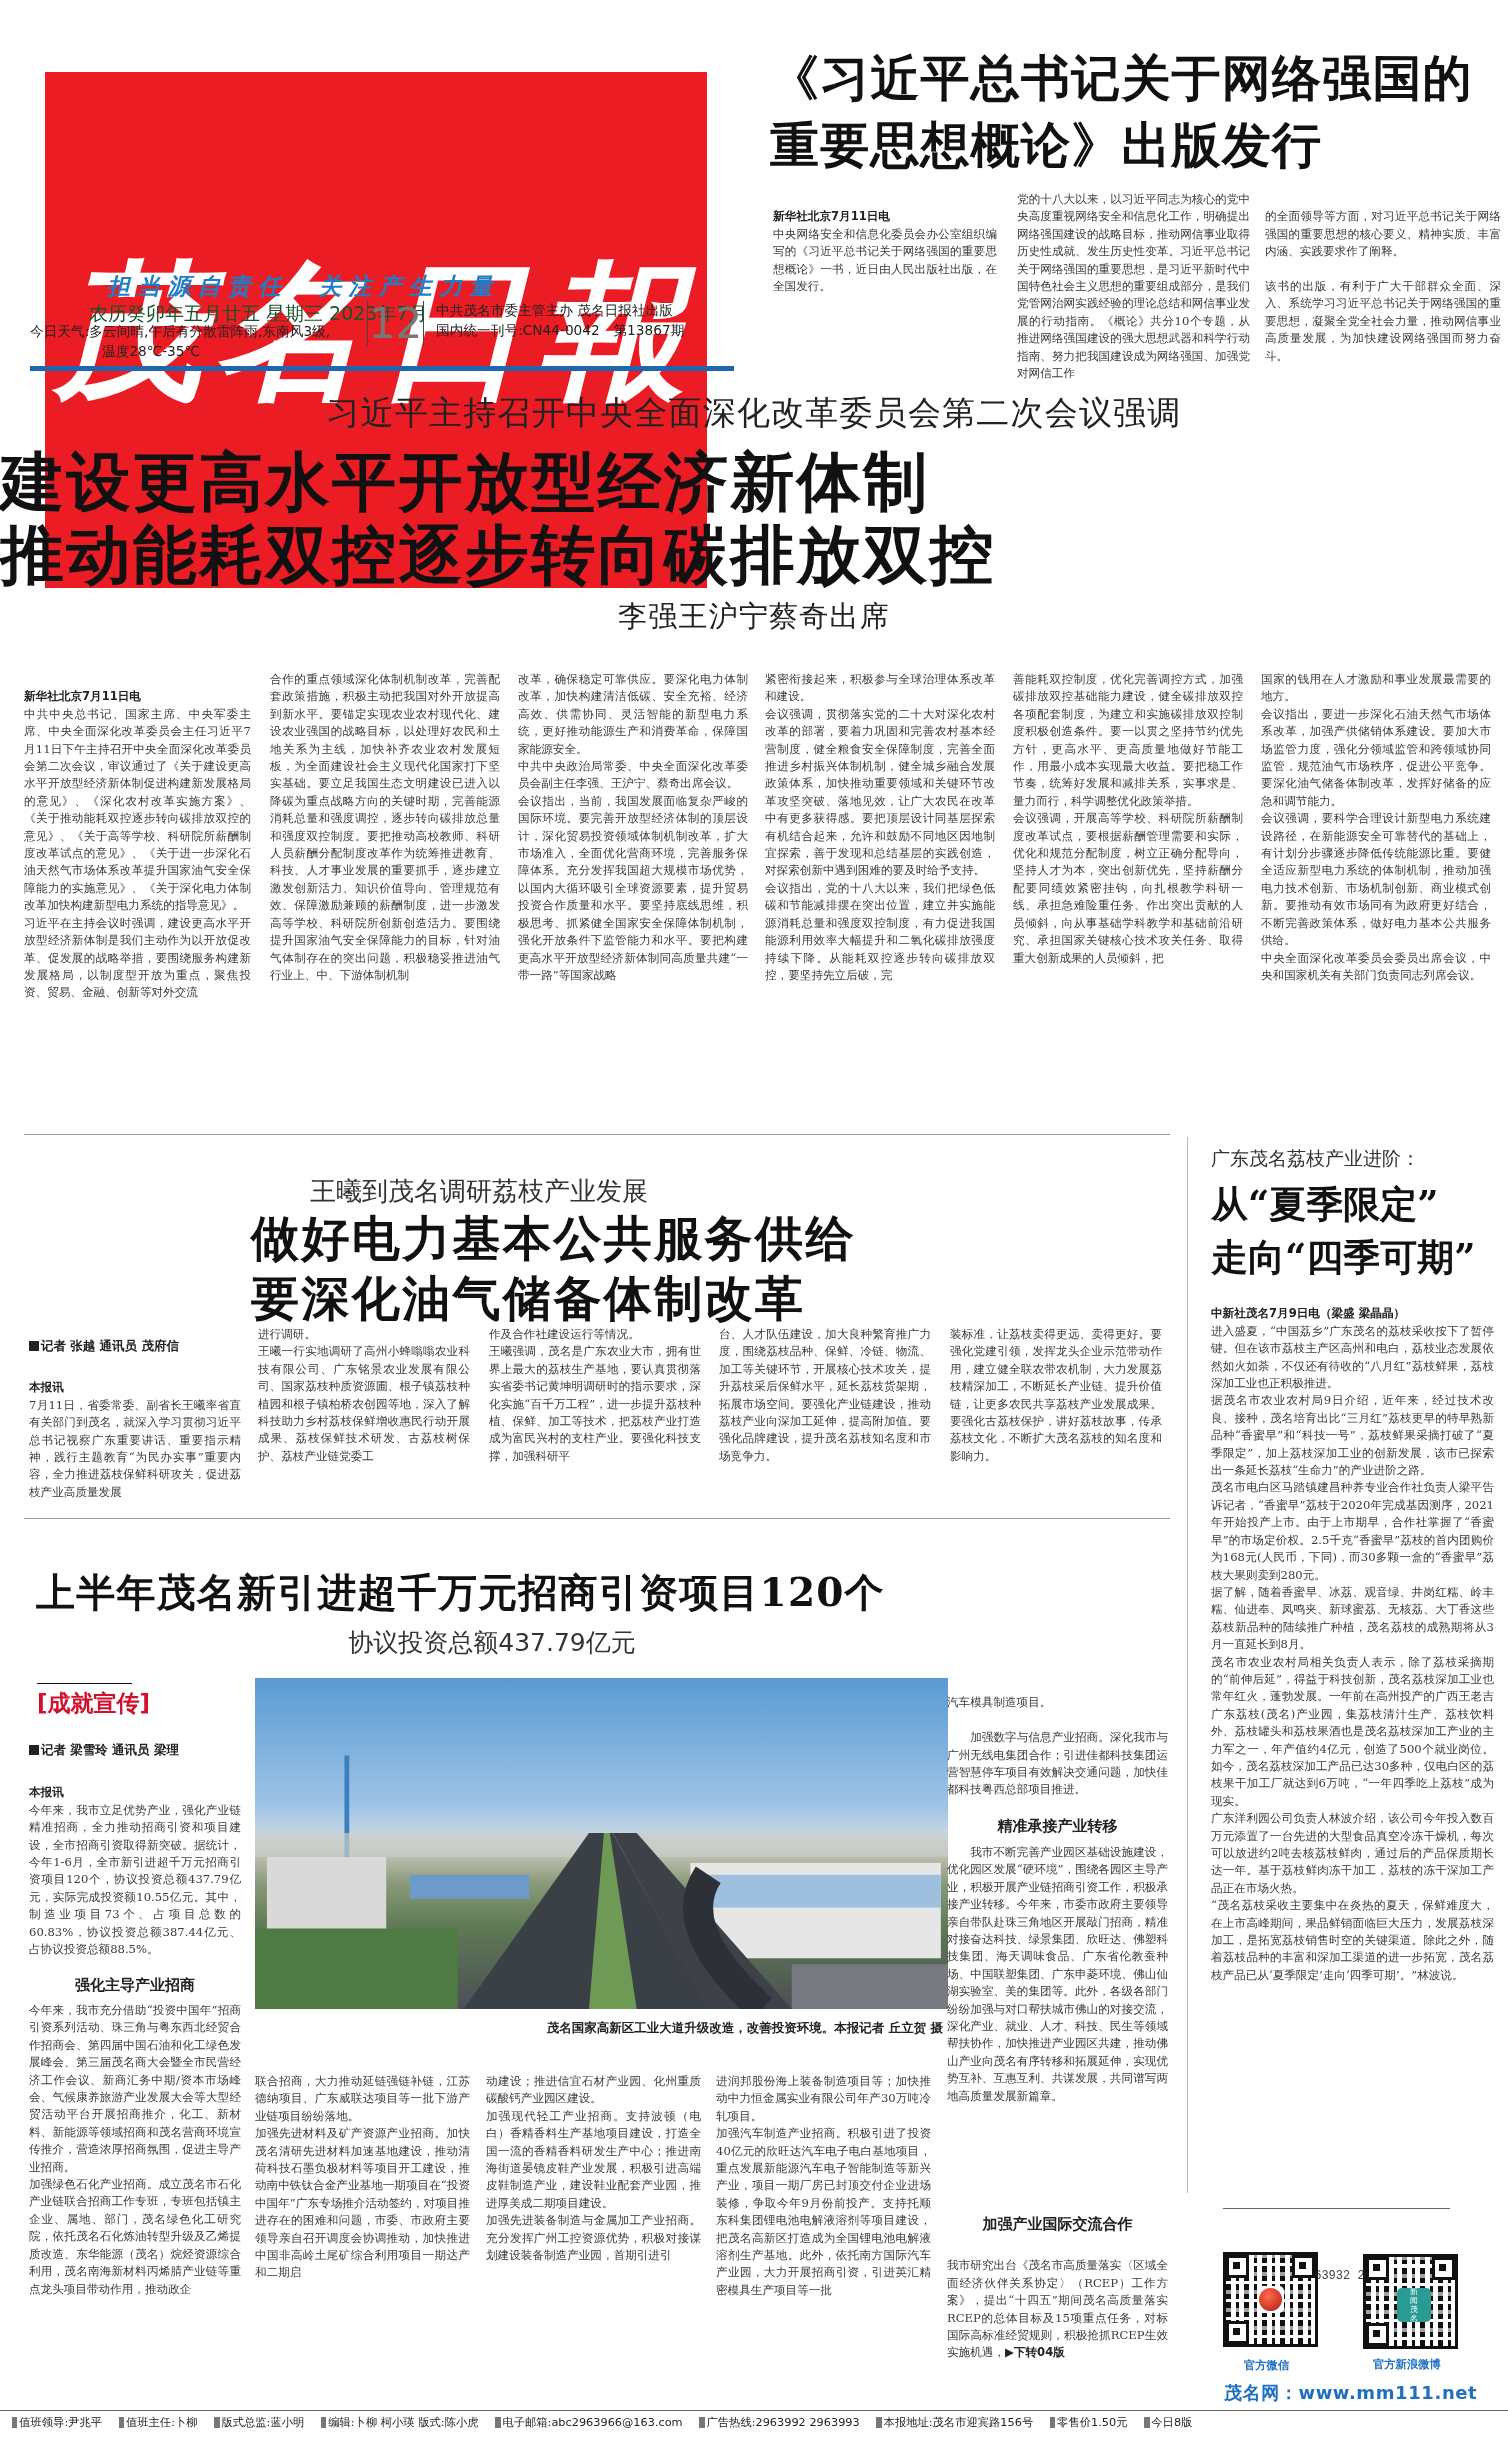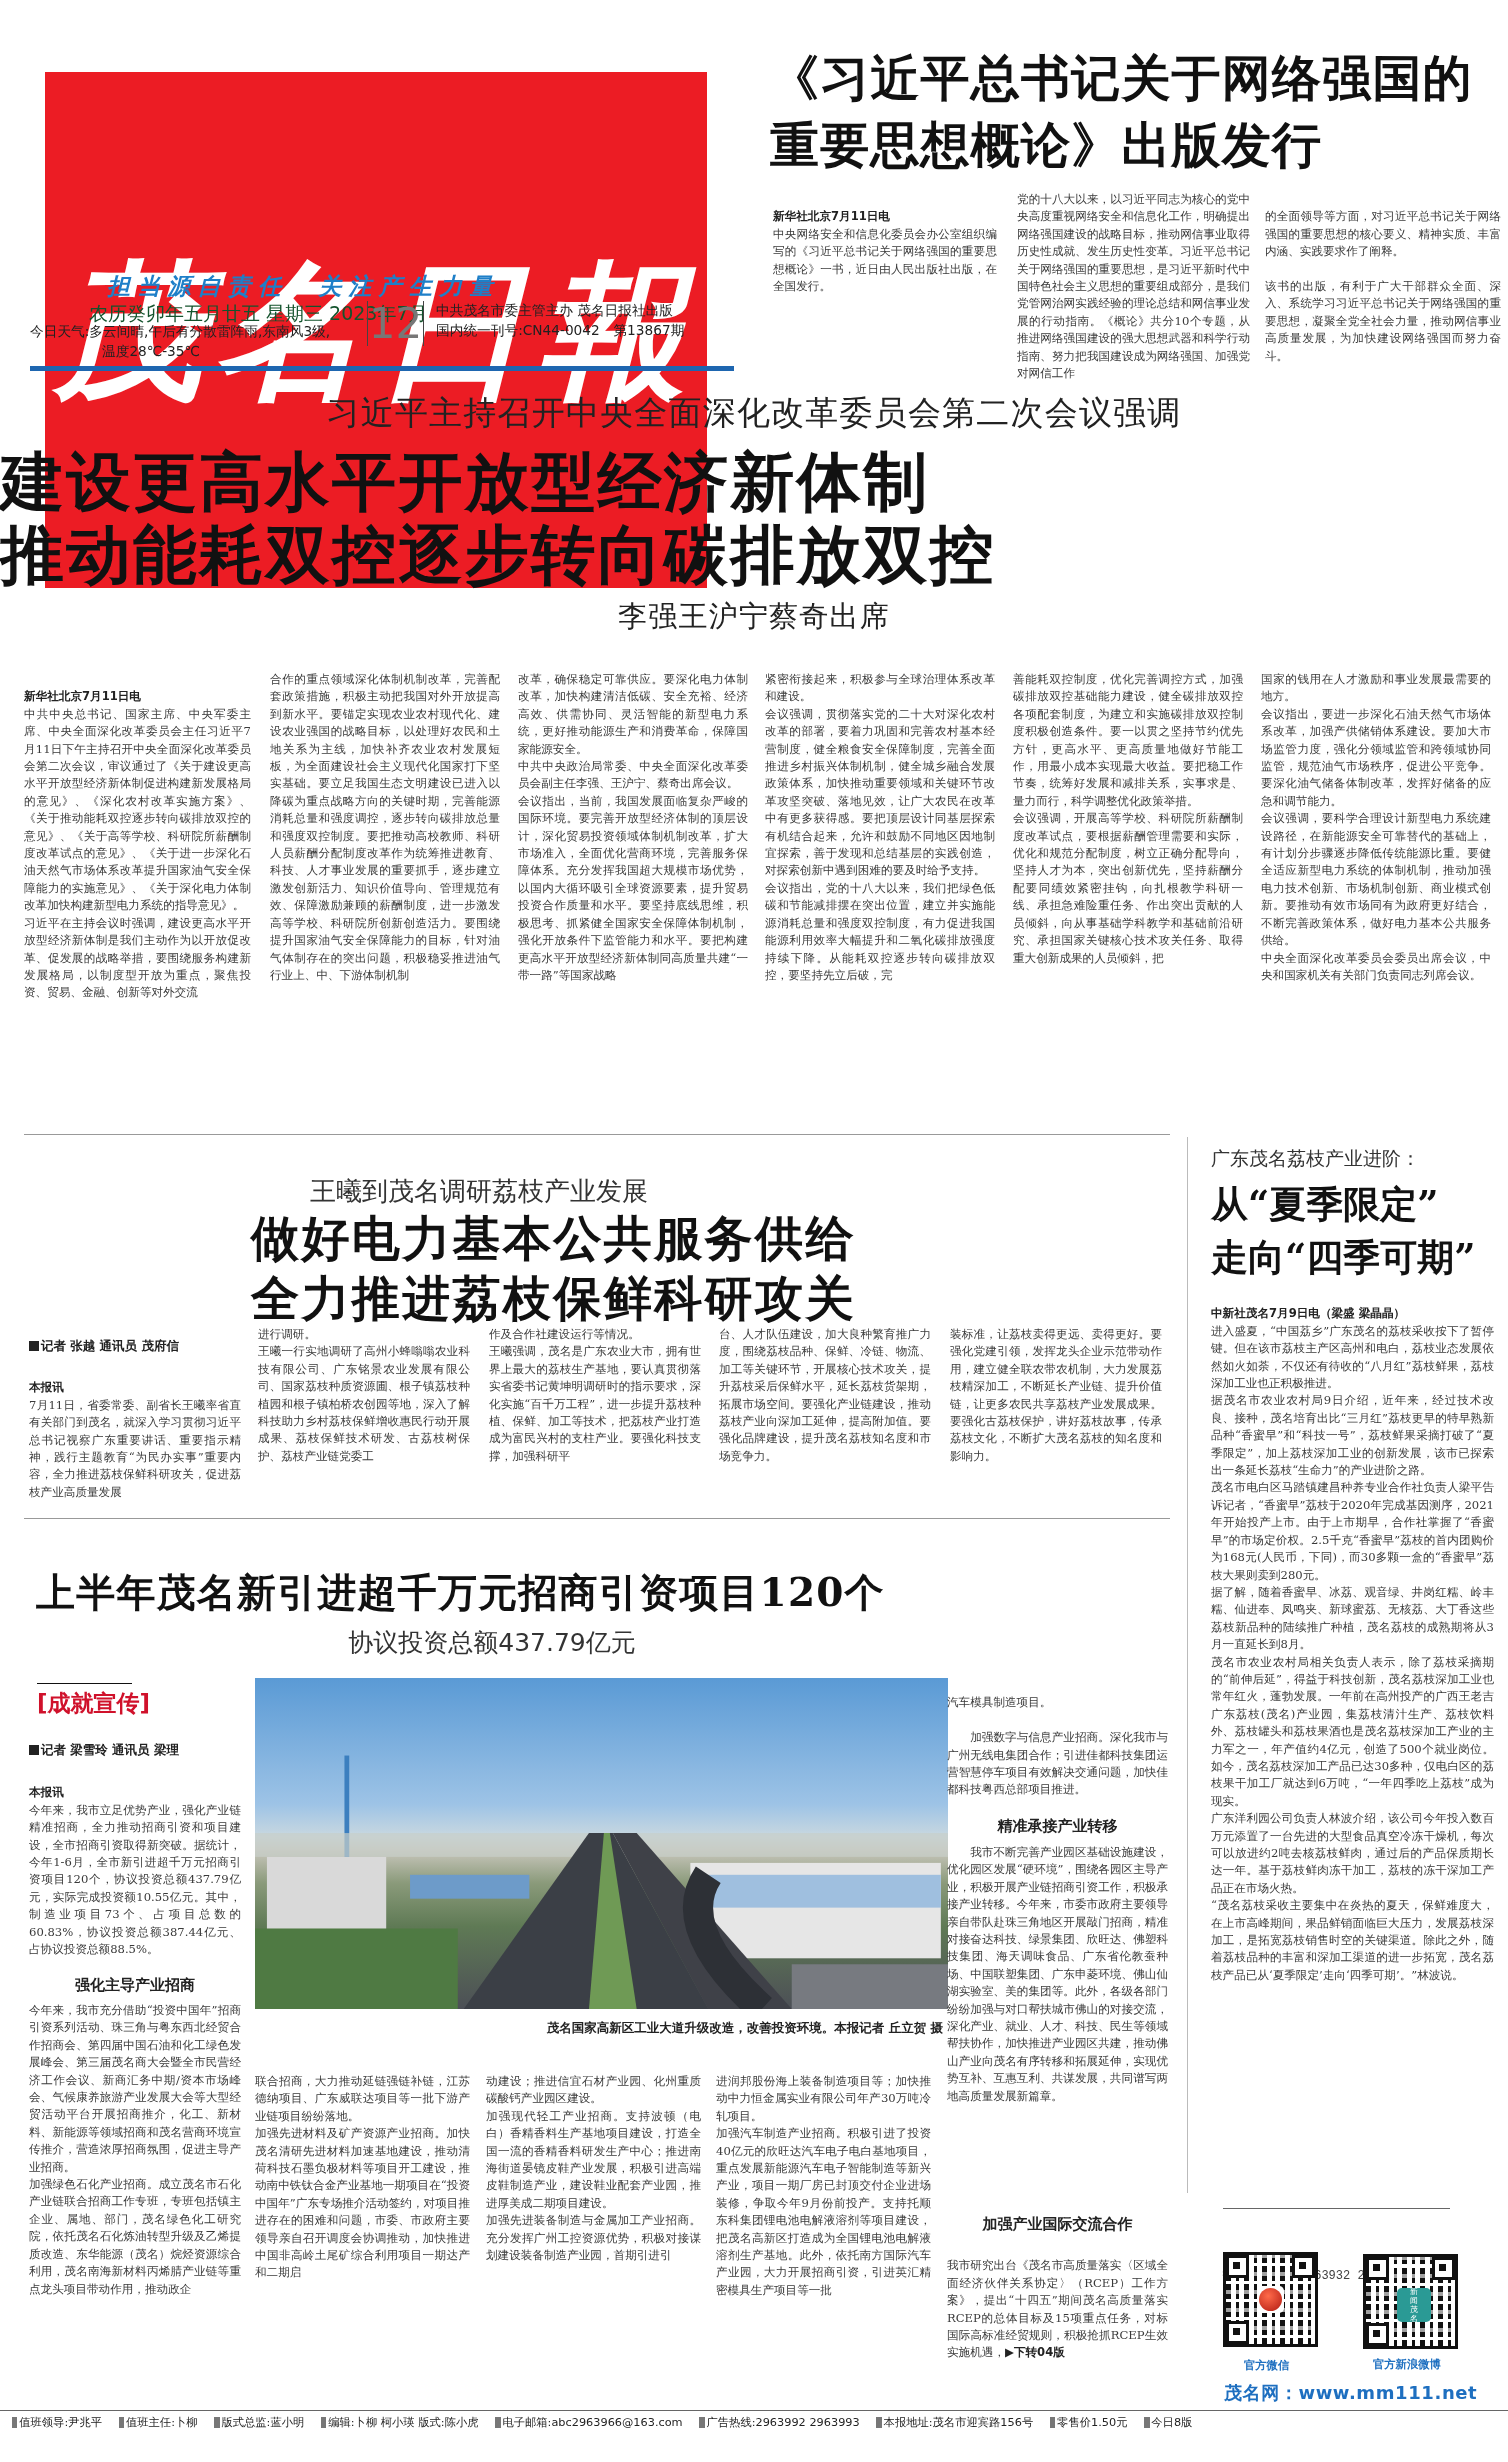--- a/index.html
+++ b/index.html
@@ -124,21 +124,21 @@
   <div class="abs col col-ni ptext-wrap" style="left: 1261px; top: 671px; width: 230px; white-space: pre-line;">国家的钱用在人才激励和事业发展最需要的地方。
 会议指出，要进一步深化石油天然气市场体系改革，加强产供储销体系建设。要加大市场监管力度，强化分领域监管和跨领域协同监管，规范油气市场秩序，促进公平竞争。要深化油气储备体制改革，发挥好储备的应急和调节能力。
 会议强调，要科学合理设计新型电力系统建设路径，在新能源安全可靠替代的基础上，有计划分步骤逐步降低传统能源比重。要健全适应新型电力系统的体制机制，推动加强电力技术创新、市场机制创新、商业模式创新。要推动有效市场同有为政府更好结合，不断完善政策体系，做好电力基本公共服务供给。
 中央全面深化改革委员会委员出席会议，中央和国家机关有关部门负责同志列席会议。</div>
 </div>
 <div class="abs rule-h" style="left:24px;top:1134px;width:1146px;height:0.6px;background:#999"></div>
 
 <div id="lychee-kicker" class="abs">王曦到茂名调研荔枝产业发展</div>
 <div id="lychee-head" class="abs">
   <div>做好电力基本公共服务供给</div>
-  <div>全力推进荔枝保鲜科研攻关</div>
+  <div>要深化油气储备体制改革</div>
 </div>
 <div class="abs byline" style="left:29px;top:1338px;"><span class="sq"></span><span>记者 张越 通讯员 茂府信</span></div>
 <div class="abs col" style="left: 29px; top: 1362px; width: 212px; overflow: hidden; height: 140px; white-space: pre-line;">
   <span class="lead">本报讯</span>
   <span>7月11日，省委常委、副省长王曦率省直有关部门到茂名，就深入学习贯彻习近平总书记视察广东重要讲话、重要指示精神，践行主题教育“为民办实事”重要内容，全力推进荔枝保鲜科研攻关，促进荔枝产业高质量发展</span>
 </div>
 <div class="abs col col-ni ptext-wrap" style="left: 258px; top: 1326px; width: 212px; height: 179px; overflow: hidden; white-space: pre-line;">进行调研。
 王曦一行实地调研了高州小蜂嗡嗡农业科技有限公司、广东铭景农业发展有限公司、国家荔枝种质资源圃、根子镇荔枝种植园和根子镇柏桥农创园等地，深入了解科技助力乡村荔枝保鲜增收惠民行动开展成果、荔枝保鲜技术研发、古荔枝树保护、荔枝产业链党委工</div>
 <div class="abs col col-ni ptext-wrap" style="left: 489px; top: 1326px; width: 212px; height: 179px; overflow: hidden; white-space: pre-line;">作及合作社建设运行等情况。
 王曦强调，茂名是广东农业大市，拥有世界上最大的荔枝生产基地，要认真贯彻落实省委书记黄坤明调研时的指示要求，深化实施“百千万工程”，进一步提升荔枝种植、保鲜、加工等技术，把荔枝产业打造成为富民兴村的支柱产业。要强化科技支撑，加强科研平</div>

